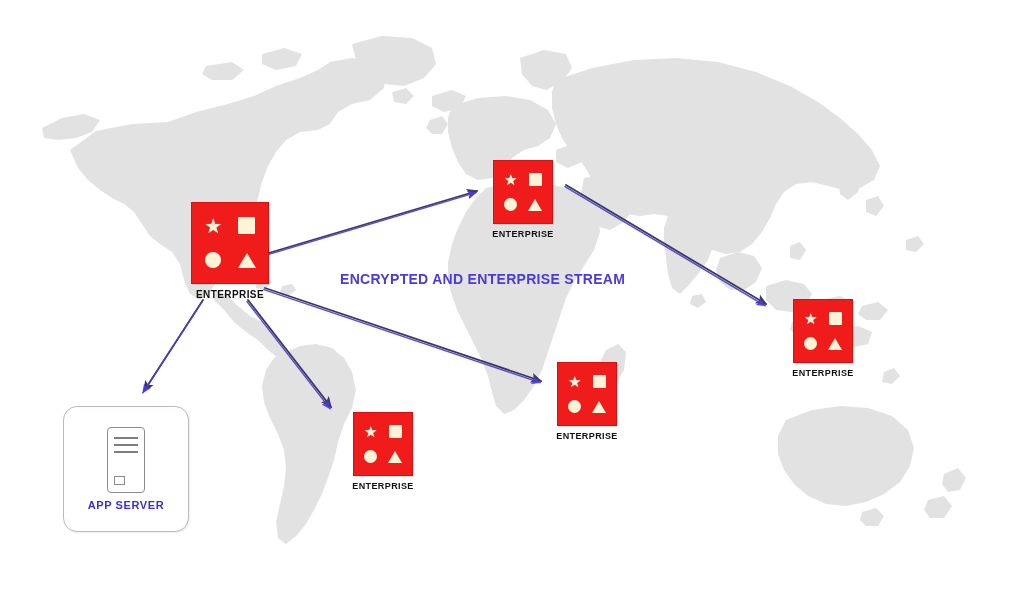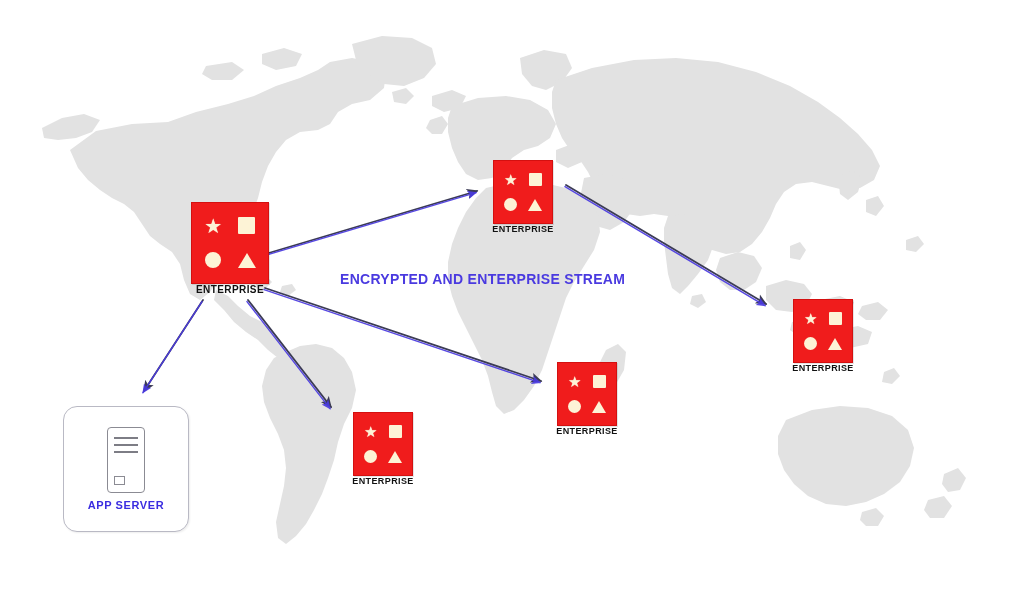--- a/index.html
+++ b/index.html
@@ -94,20 +94,21 @@
     border-right: 7px solid transparent;
     border-bottom: 12px solid #fdf3d6;
   }
   .node.big .sh-tri {
     border-left-width: 9px;
     border-right-width: 9px;
     border-bottom-width: 15px;
   }
 
   .node-label {
+    margin-top: 5px;
     font-size: 9px;
     font-weight: bold;
     letter-spacing: 0.4px;
     color: #111111;
     white-space: nowrap;
   }
   .node.big .node-label { font-size: 10px; }
 
   .appserver {
     position: absolute;

